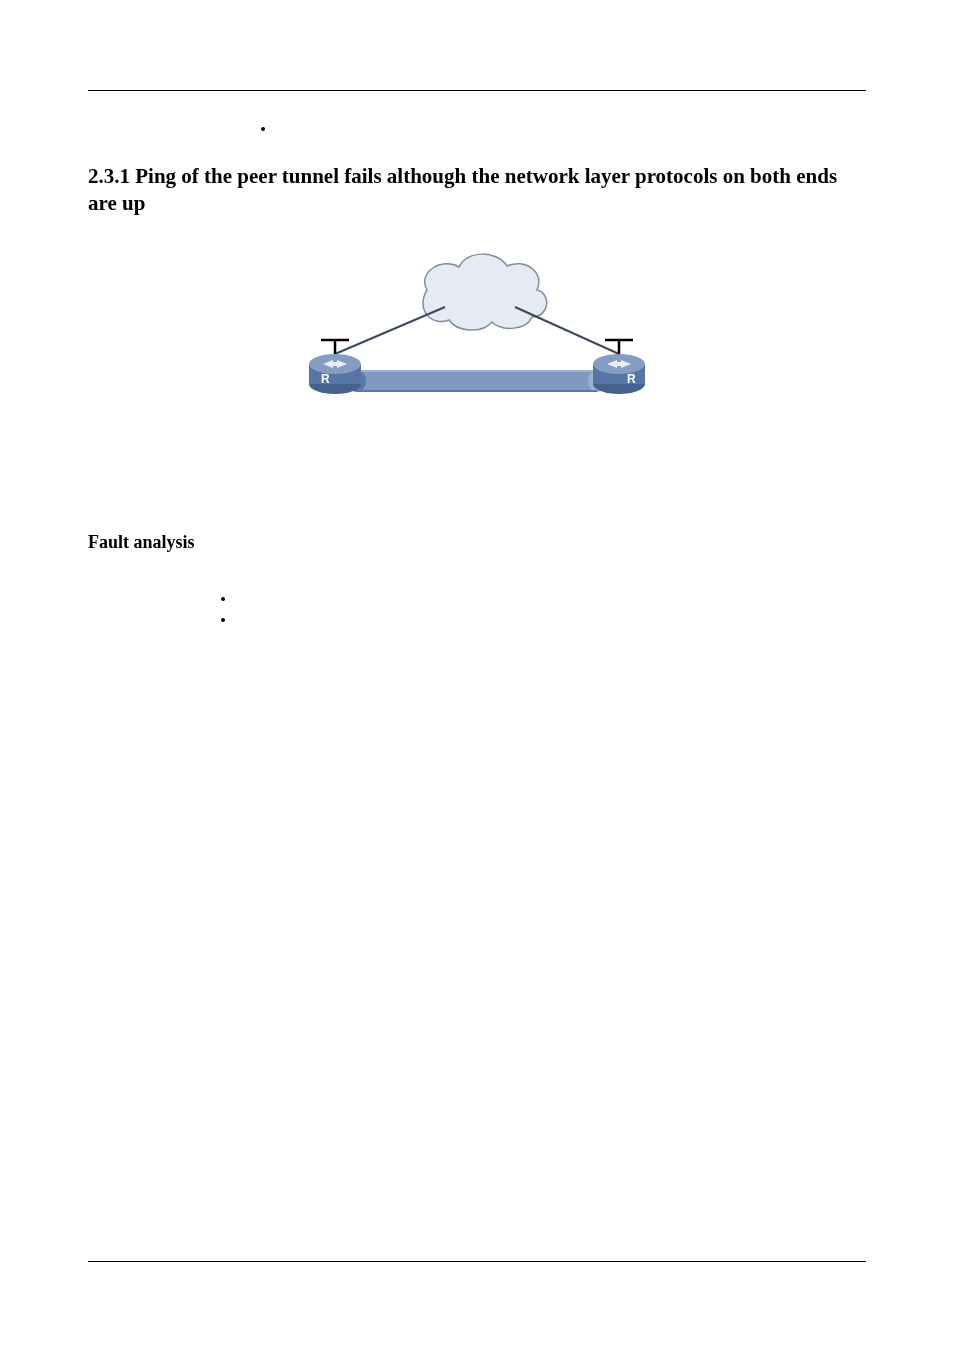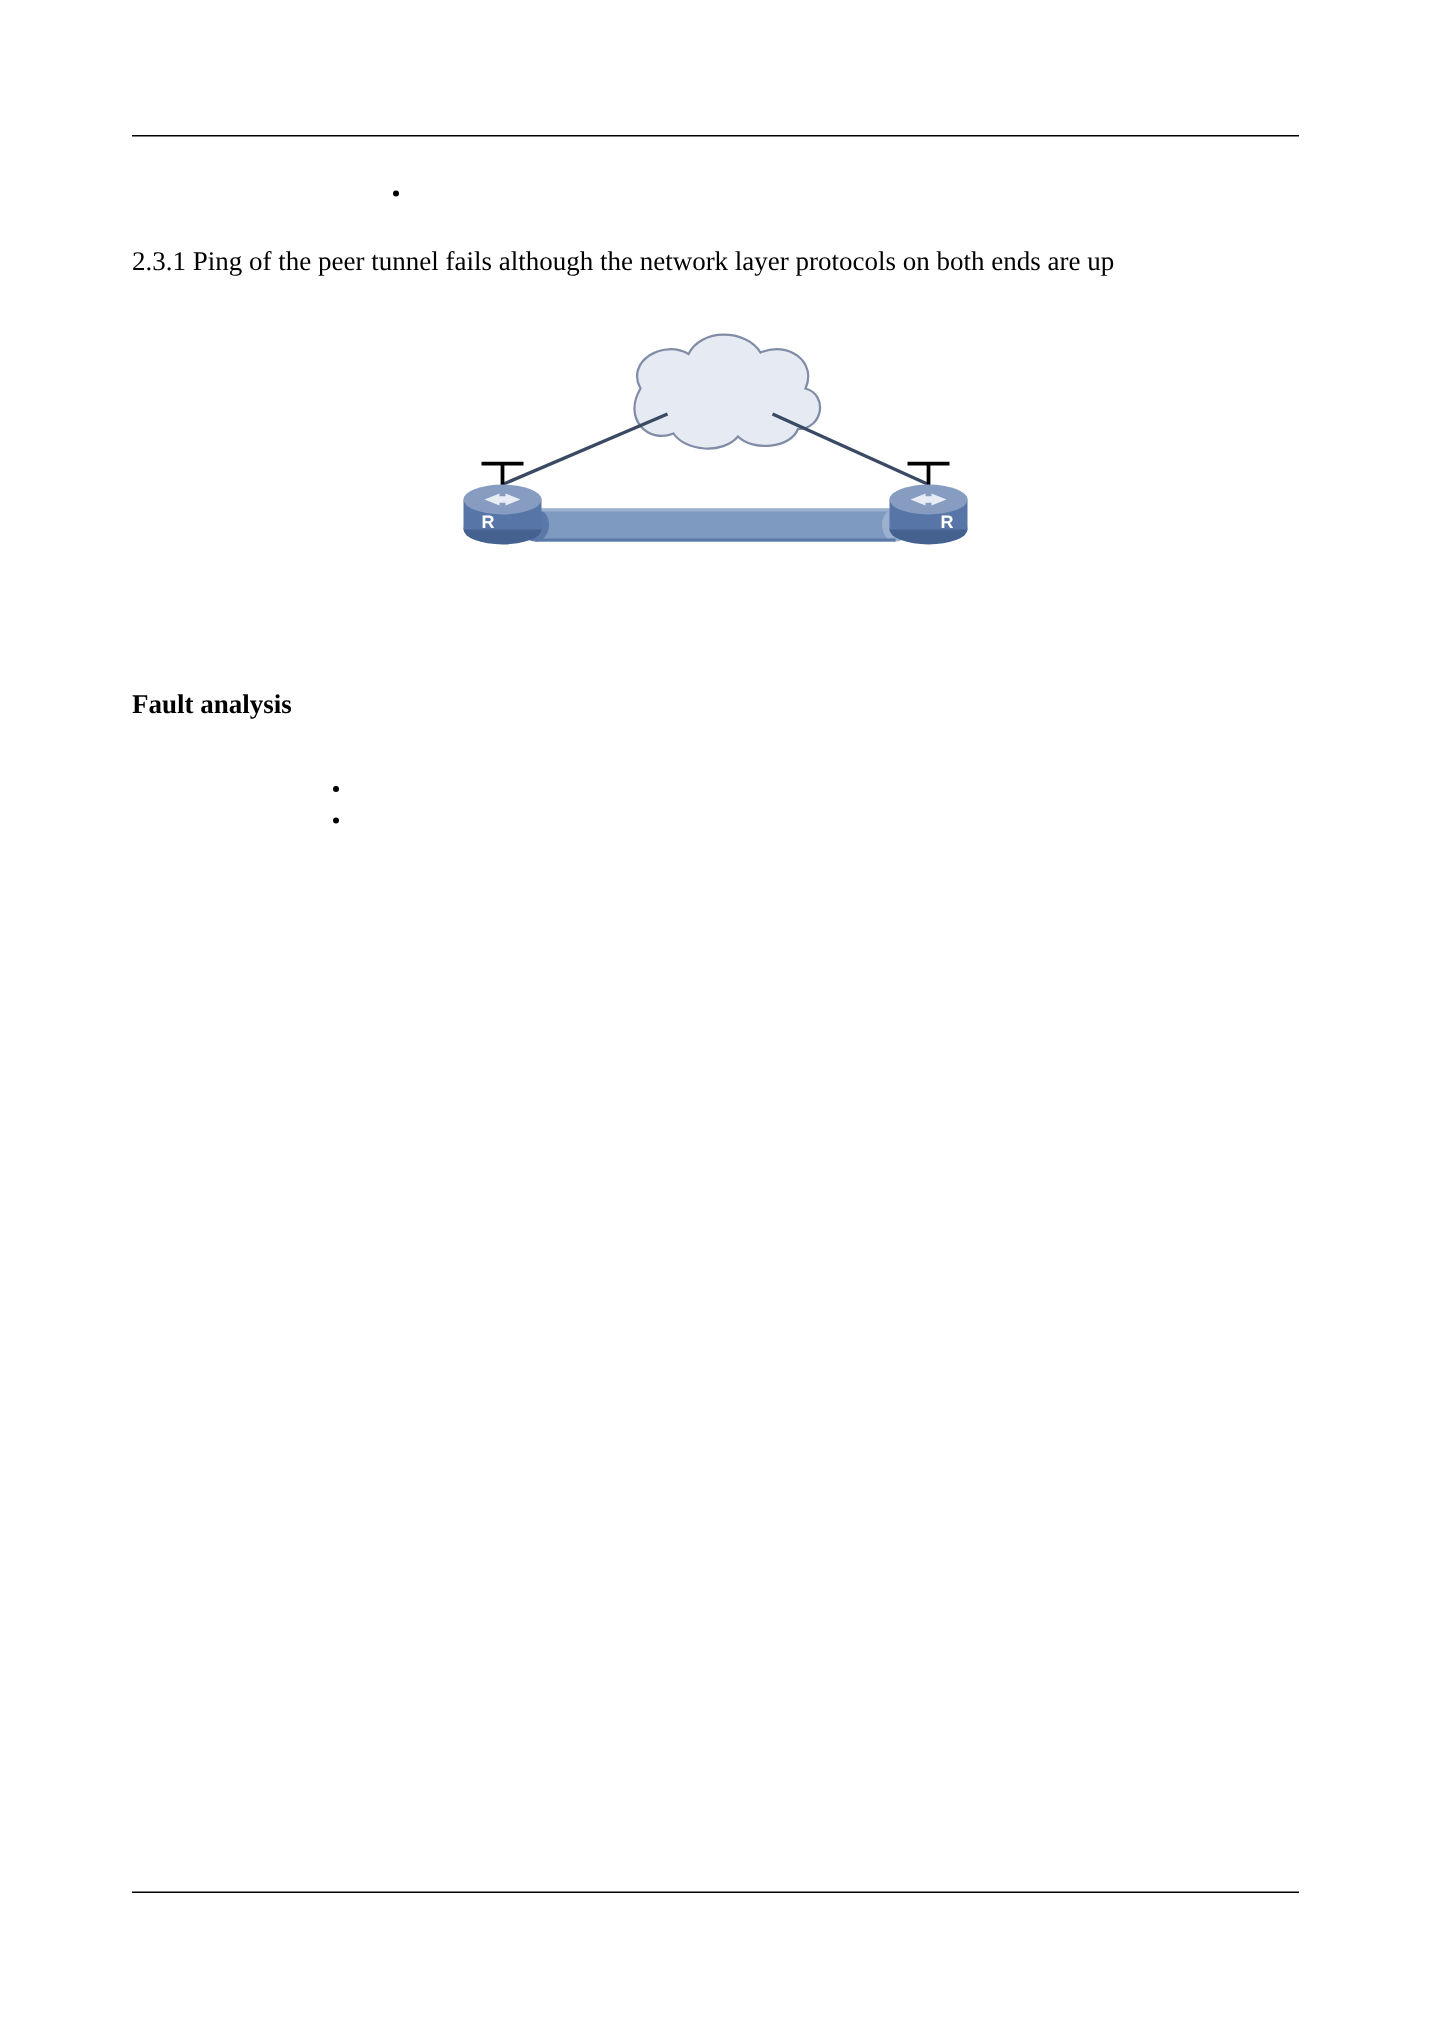--- a/index.html
+++ b/index.html
@@ -24,37 +24,37 @@
   .top-bullet {
     margin: 30px 0 25px 148px;
     list-style: disc;
   }
   .top-bullet li {
     font-size: 14px;
     line-height: 1.2;
     min-height: 14px;
   }
   .section-title {
-    font-size: 18px;
-    font-weight: normal;
+    font-size: 21px;
+    font-weight: bold;
     line-height: 1.28;
     margin: 10px 0 35px 0;
   }
   .sub-head {
     font-size: 18px;
     font-weight: bold;
     margin: 0 0 20px 0;
   }
   .diagram-wrap {
     display: flex;
     justify-content: center;
     margin: 30px 0 30px 0;
   }
   .fault-analysis-head {
-    margin-top: 68px;
+    margin-top: 110px;
   }
   .nested-bullets {
     margin: 35px 0 0 148px;
     list-style: disc;
     padding: 0;
   }
   .nested-bullets li {
     font-size: 14px;
     line-height: 1.5;
     min-height: 14px;

